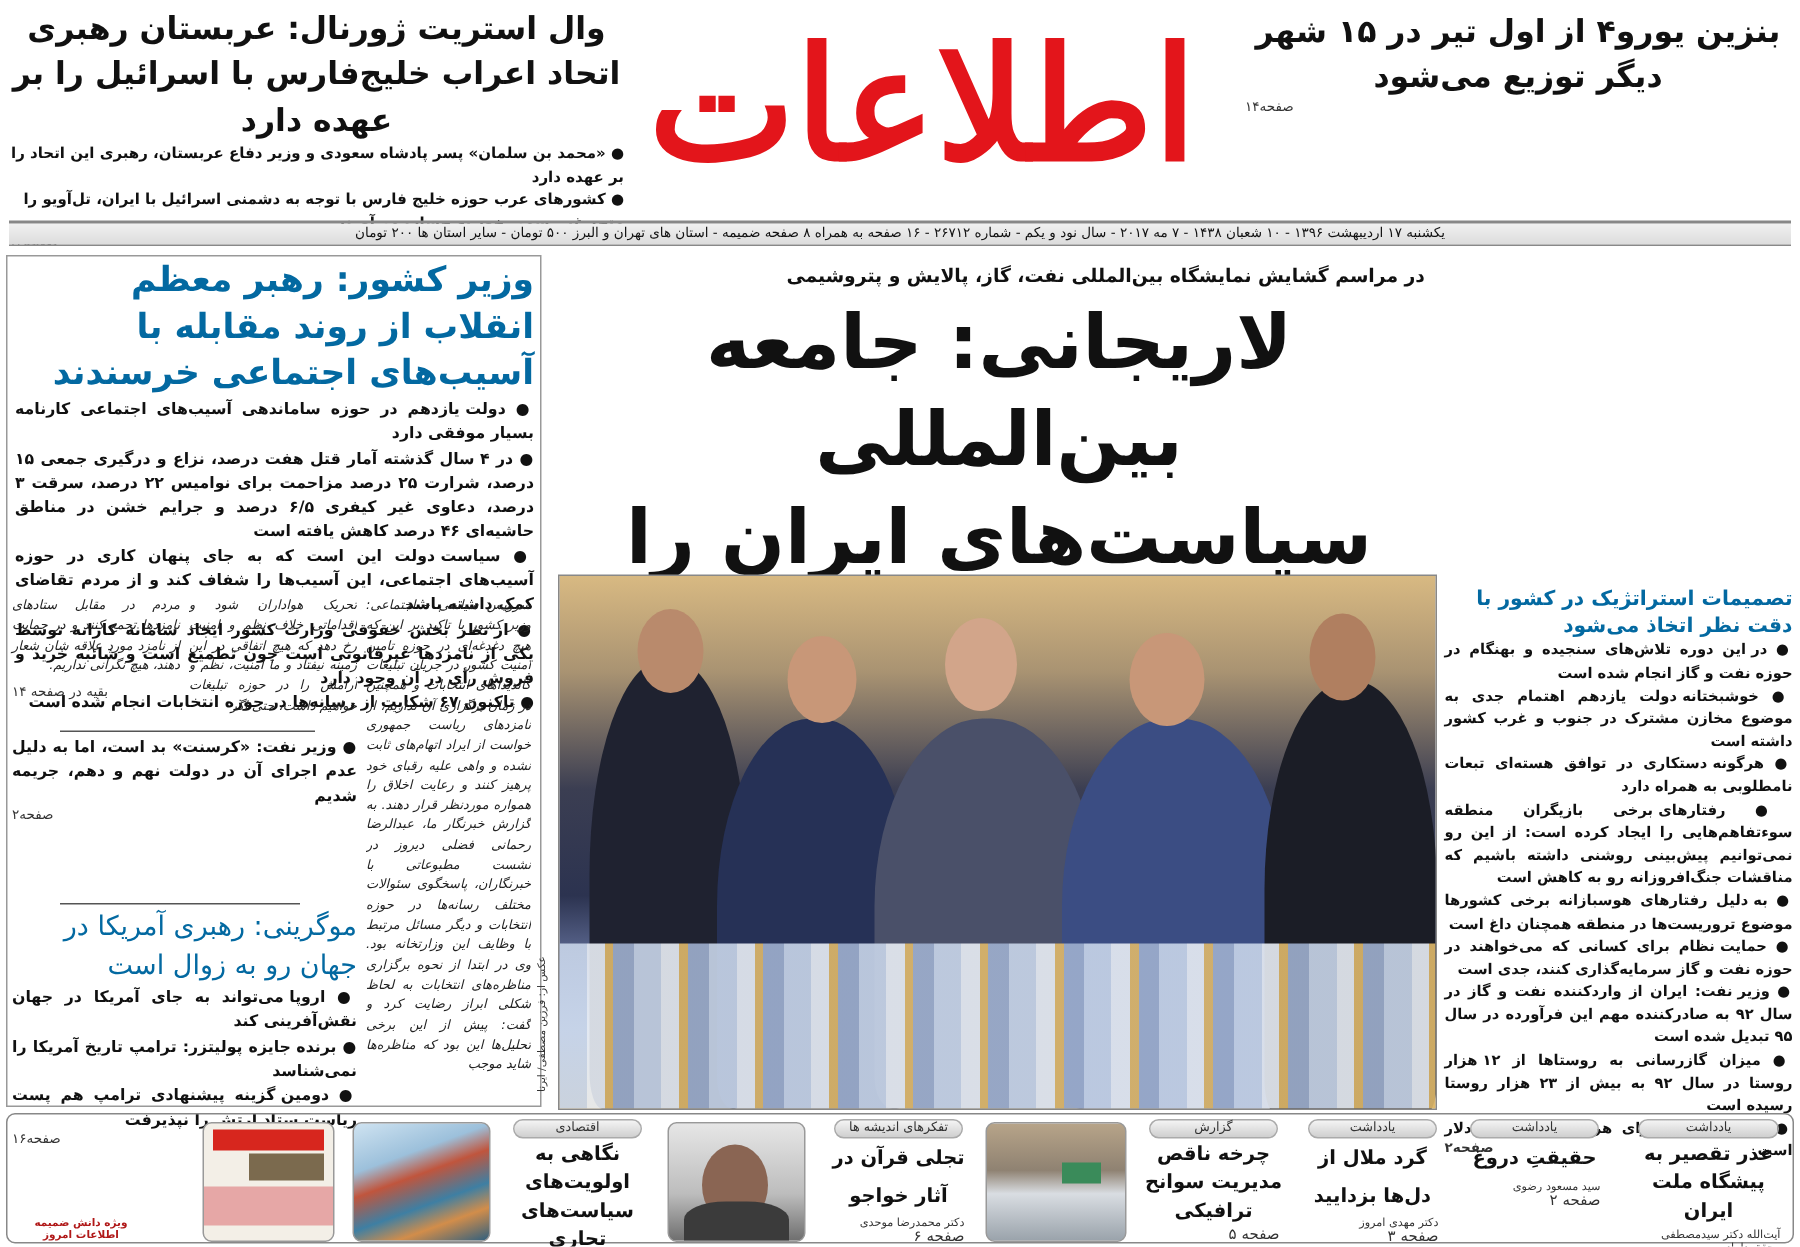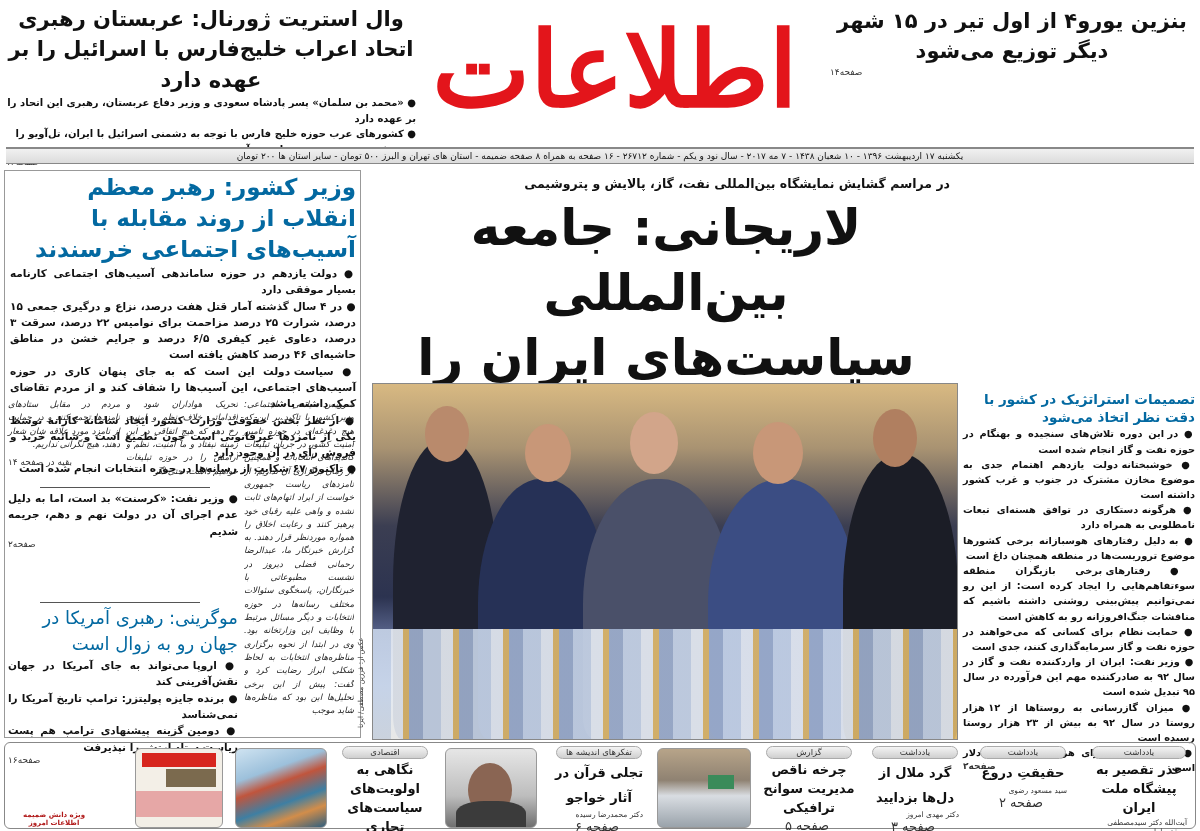--- a/index.html
+++ b/index.html
@@ -39,21 +39,21 @@
                   writing-mode: vertical-rl; transform: rotate(180deg); font-size: 7px; color: #333; text-align: center; }
 
   
   .bottom-strip { position: absolute; left: 4px; right: 4px; top: 742px; height: 87px;
                   border: 1px solid #888; border-radius: 6px; }
   .teaser { position: absolute; top: 3px; height: 82px; text-align: center; }
   .tag { display: block; margin: 0 auto 2px; width: 90%; height: 13px; border-radius: 7px;
          background: linear-gradient(#f4f4f4,#cfcfcf); border: 1px solid #aaa; font-size: 8.5px; line-height: 11px; color: #333; }
   .teaser .t-title { font-size: 13px; font-weight: bold; line-height: 1.45; }
   .teaser .t-author { font-size: 7.5px; text-align: right; padding-right: 4px; color: #333; }
-  .teaser .t-page { font-size: 13px; text-align: center; padding-right: 4px; color: #333; }
+  .teaser .t-page { font-size: 10px; text-align: right; padding-right: 4px; color: #333; }
   .thumb { position: absolute; top: 5px; height: 80px; border-radius: 6px; border: 1px solid #999; overflow: hidden; }
 
   .col-box { position: absolute; border: 1px solid #999; }
 </style>
 </head>
 <body>
 
 <div class="abs top-story" style="left:830px; top:6px; width:364px;">
   <h2>بنزین یورو۴ از اول تیر در ۱۵ شهر دیگر توزیع می‌شود</h2>
   <div class="page-ref" style="text-align:left; ">صفحه۱۴</div>
@@ -124,22 +124,22 @@
   <div class="face" style="left:500px; top:25px; width:44px; height:58px; background:#b07f60;"></div>
   <div class="model"></div>
 </div>
 <div class="photo-credit">عکس از: فرزین مصطفی/ ایرنا</div>
 
 <div class="abs" style="left:963px; top:390px; width:232px;">
   <div class="head-title" style="font-size:13.5px; line-height:1.35;">تصمیمات استراتژیک در کشور با دقت نظر اتخاذ می‌شود</div>
   <div class="bullet-text" style="font-size:9.8px;">● <span>در این دوره تلاش‌های سنجیده و بهنگام در حوزه نفت و گاز انجام شده است</span></div>
   <div class="bullet-text" style="font-size:9.8px;">● <span>خوشبختانه دولت یازدهم اهتمام جدی به موضوع مخازن مشترک در جنوب و غرب کشور داشته است</span></div>
   <div class="bullet-text" style="font-size:9.8px;">● <span>هرگونه دستکاری در توافق هسته‌ای تبعات نامطلوبی به همراه دارد</span></div>
+  <div class="bullet-text" style="font-size:9.8px;">● <span>رفتارهای برخی بازیگران منطقه سوءتفاهم‌هایی را ایجاد کرده است: از این رو نمی‌توانیم پیش‌بینی روشنی داشته باشیم که مناقشات جنگ‌افروزانه رو به کاهش است</span></div>
   <div class="bullet-text" style="font-size:9.8px;">● <span>به دلیل رفتارهای هوسبازانه برخی کشورها موضوع تروریست‌ها در منطقه همچنان داغ است</span></div>
-  <div class="bullet-text" style="font-size:9.8px;">● <span>رفتارهای برخی بازیگران منطقه سوءتفاهم‌هایی را ایجاد کرده است: از این رو نمی‌توانیم پیش‌بینی روشنی داشته باشیم که مناقشات جنگ‌افروزانه رو به کاهش است</span></div>
   <div class="bullet-text" style="font-size:9.8px;">● <span>حمایت نظام برای کسانی که می‌خواهند در حوزه نفت و گاز سرمایه‌گذاری کنند، جدی است</span></div>
   <div class="bullet-text" style="font-size:9.8px;">● <span>وزیر نفت: ایران از واردکننده نفت و گاز در سال ۹۲ به صادرکننده مهم این فرآورده در سال ۹۵ تبدیل شده است</span></div>
   <div class="bullet-text" style="font-size:9.8px;">● <span>میزان گازرسانی به روستاها از ۱۲ هزار روستا در سال ۹۲ به بیش از ۲۳ هزار روستا رسیده است</span></div>
   <div class="bullet-text" style="font-size:9.8px;">● <span>قیمت مناسب برای هر بشکه نفت ۵۵ دلار است</span> <span class="page-ref" style="float:left;">صفحه۲</span></div>
 </div>
 
 <div class="bottom-strip">
   <div class="teaser" style="right:4px; width:104px;">
     <span class="tag">یادداشت</span>
     <div class="t-title">عذر تقصیر به پیشگاه ملت ایران</div>
@@ -162,21 +162,21 @@
     <span class="tag">گزارش</span>
     <div class="t-title">چرخه ناقص مدیریت سوانح ترافیکی</div>
     <div class="t-page">صفحه ۵</div>
   </div>
   <div class="thumb" style="right:444px; width:94px; background:linear-gradient(180deg,#b7a489 0%,#8f8272 40%,#d9dde2 60%,#9aa3ab 100%);">
     <div style="position:absolute; left:50px; top:26px; width:26px; height:14px; background:#3a8b5a;"></div>
   </div>
   <div class="teaser" style="right:548px; width:96px;">
     <span class="tag">تفکرهای اندیشه ها</span>
     <div class="t-title" style="line-height:1.9;">تجلی قرآن در آثار خواجو</div>
-    <div class="t-author">دکتر محمدرضا رسیده</div>
+    <div class="t-author">دکتر محمدرضا موحدی</div>
     <div class="t-page">صفحه ۶</div>
   </div>
   <div class="thumb" style="right:658px; width:92px; background:linear-gradient(180deg,#e6e6e6 0%,#bdbdbd 60%,#6f6f6f 100%);">
     <div style="position:absolute; left:22px; top:14px; width:44px; height:54px; border-radius:50%; background:#8a6553;"></div>
     <div style="position:absolute; left:10px; top:52px; width:70px; height:30px; border-radius:40% 40% 0 0; background:#3b3b3b;"></div>
   </div>
   <div class="teaser" style="right:762px; width:96px;">
     <span class="tag">اقتصادی</span>
     <div class="t-title">نگاهی به اولویت‌های سیاست‌های تجاری</div>
 

